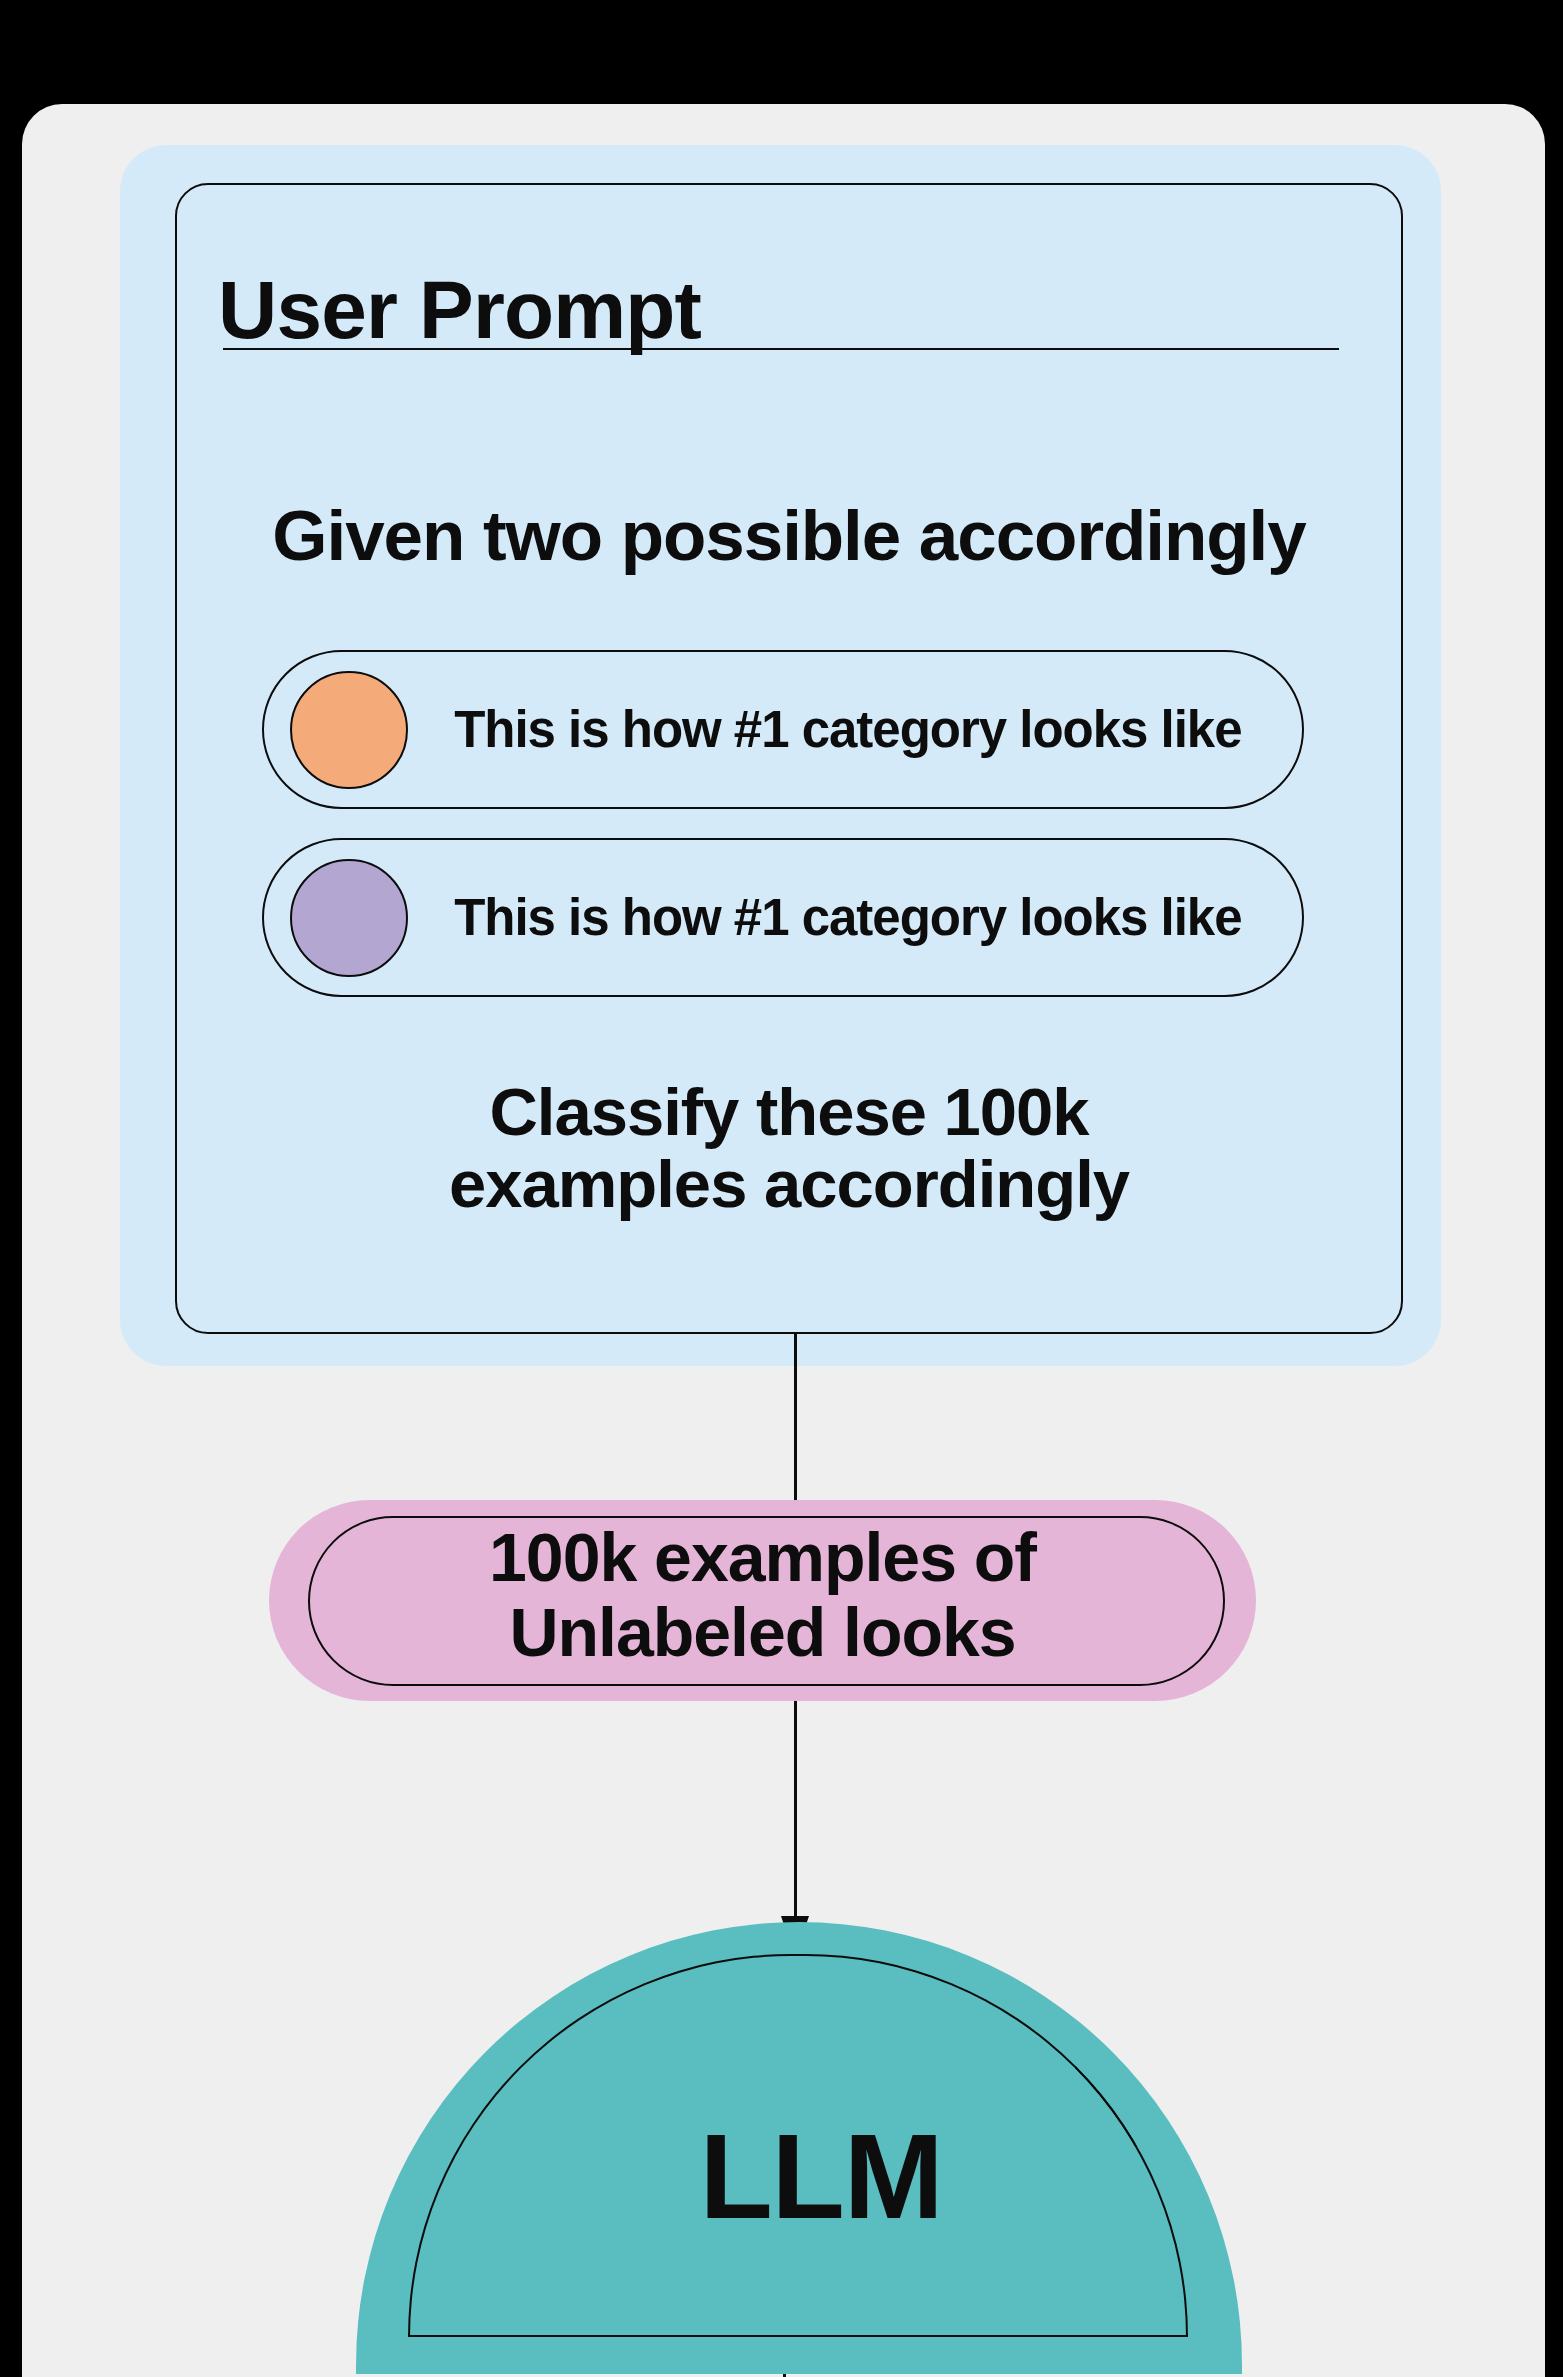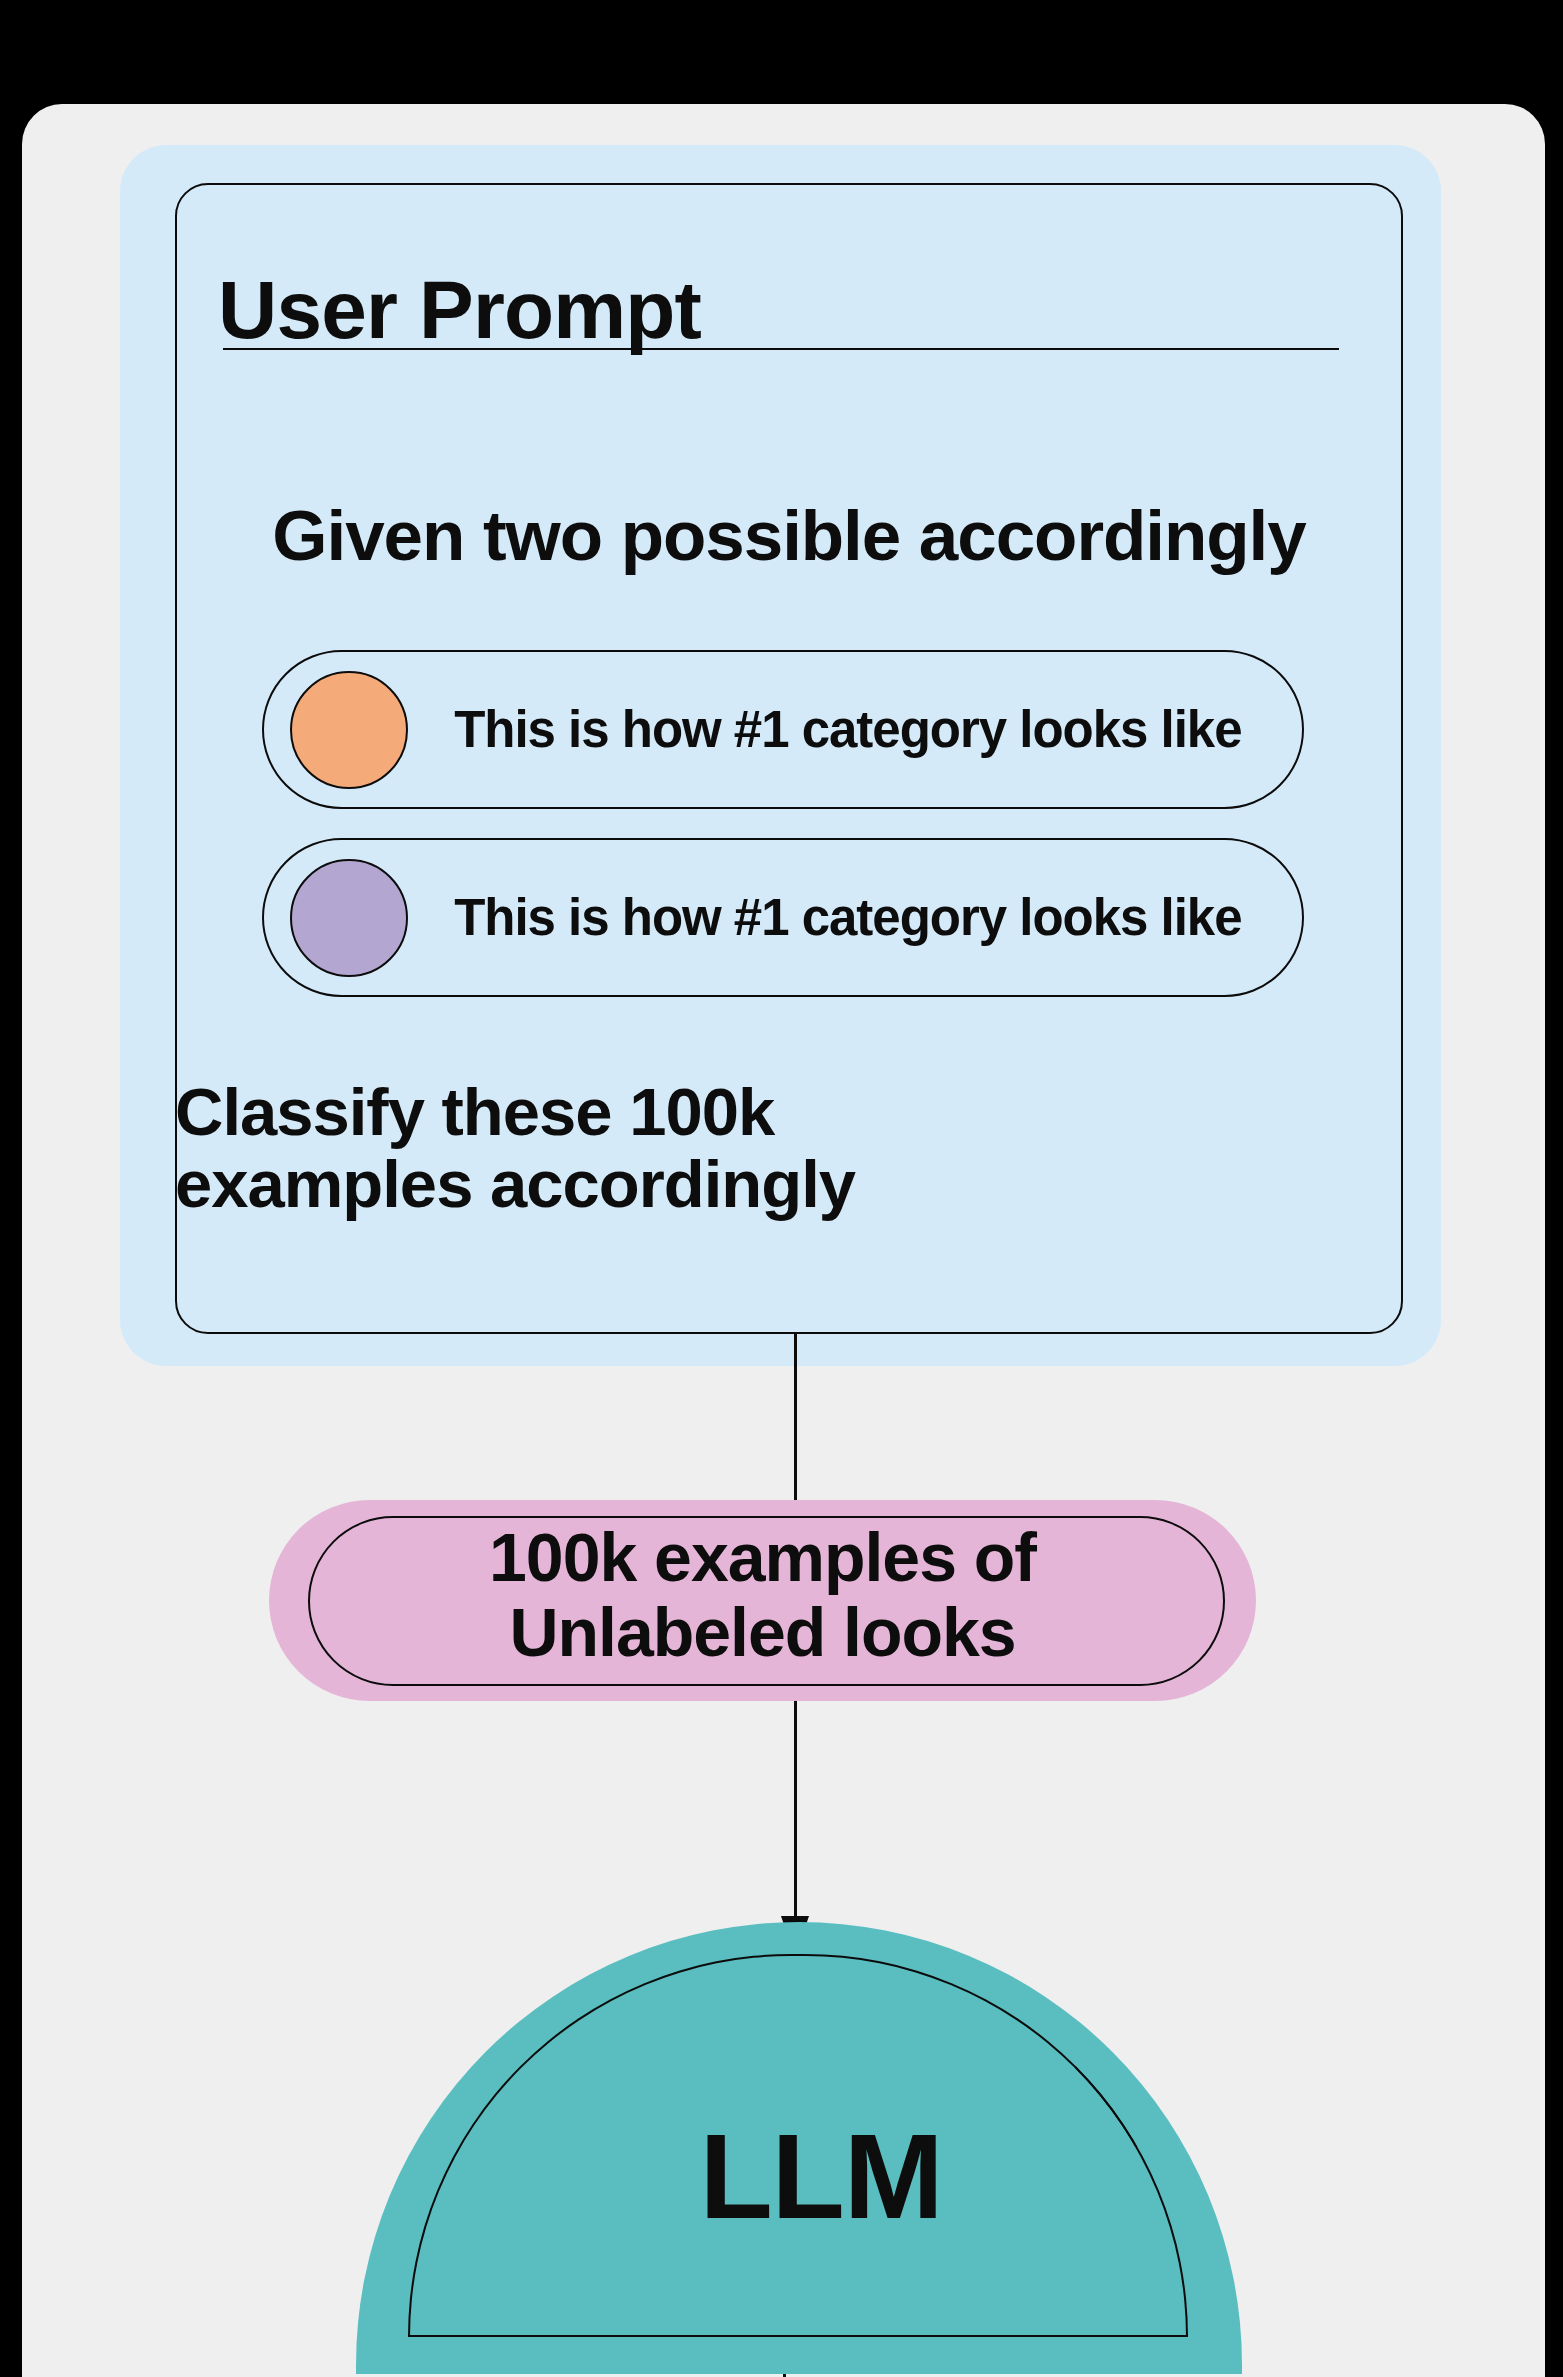--- a/index.html
+++ b/index.html
@@ -52,21 +52,21 @@
     box-sizing:border-box;margin-left:26px;flex:0 0 auto;
   }
   .swatch.orange{background:#F4AA79;}
   .swatch.purple{background:#B3A6D1;}
   .pill-label{
     flex:1 1 auto;text-align:center;
     font-size:51px;letter-spacing:-0.02em;padding-right:14.3px;
   }
   .instruction{
     left:175px;top:1076px;width:1228px;
-    font-size:67px;line-height:72px;letter-spacing:-0.015em;
+    font-size:67px;line-height:72px;text-align:center;letter-spacing:-0.015em;
   }
 
   
   .vline{background:#0c0c0c;width:2.9px;}
   .conn-card-pill{left:794px;top:1334px;height:166px;}
   .conn-pill-llm{left:794px;top:1701px;height:219px;}
   .arrowhead{
     width:0;height:0;
     border-left:14.3px solid transparent;
     border-right:14.3px solid transparent;

